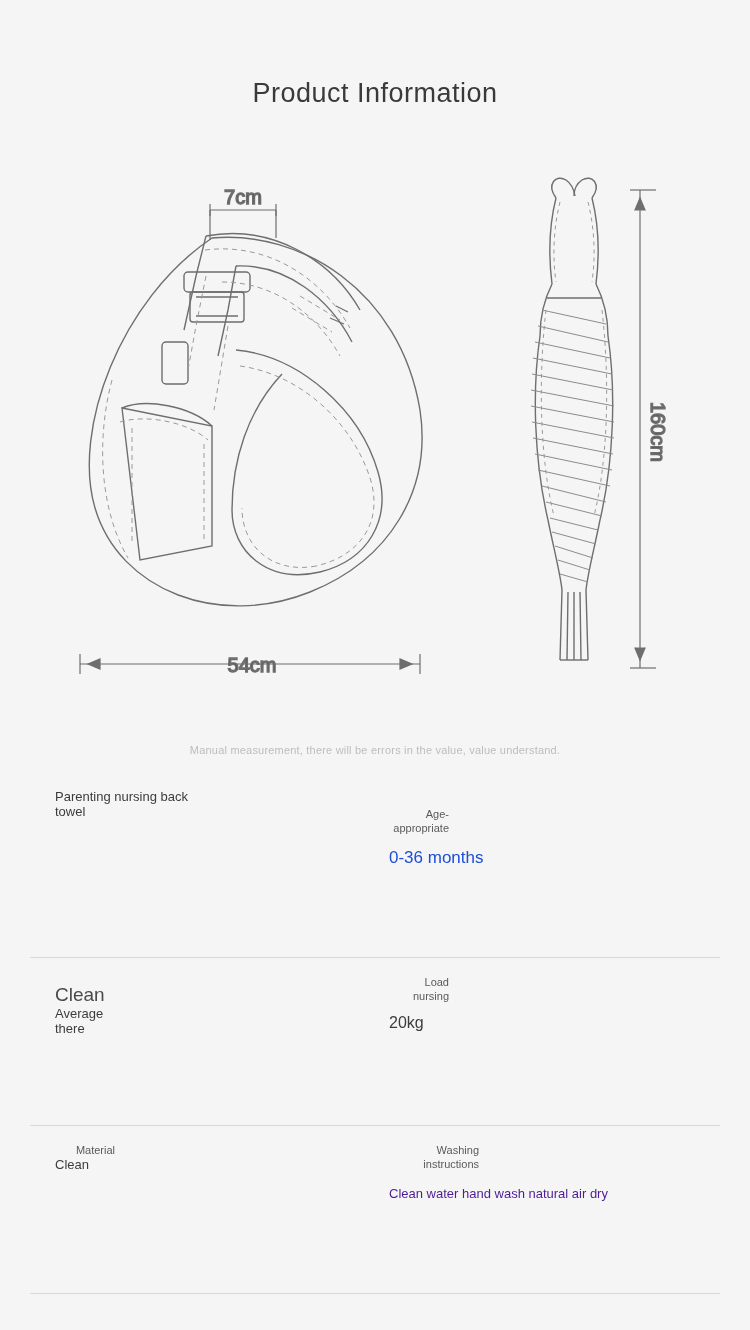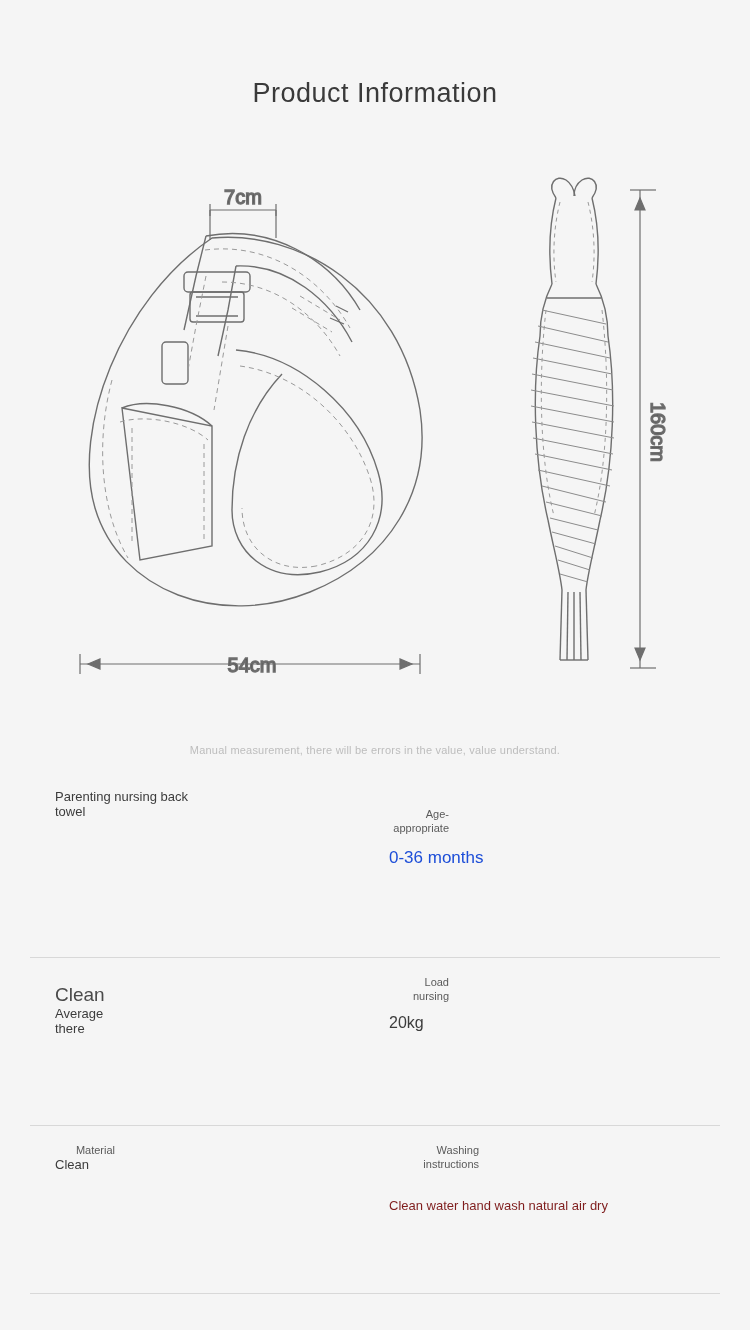--- a/index.html
+++ b/index.html
@@ -108,23 +108,23 @@
     color: #1d4ed8;
     margin-top: 12px;
   }
   .val-xl {
     font-size: 16px;
     color: #3c3c3c;
     margin-top: 10px;
   }
   .val-med {
     font-size: 13px;
-    color: #7f1d1d;
+    color: #4c1d95;
     line-height: 1.3;
-    margin-top: 26px;
+    margin-top: 14px;
     width: 230px;
   }
 
   .dim-label {
     fill: #4d4d4d;
     font-family: "Liberation Sans", sans-serif;
   }
 </style>
 </head>
 <body>

